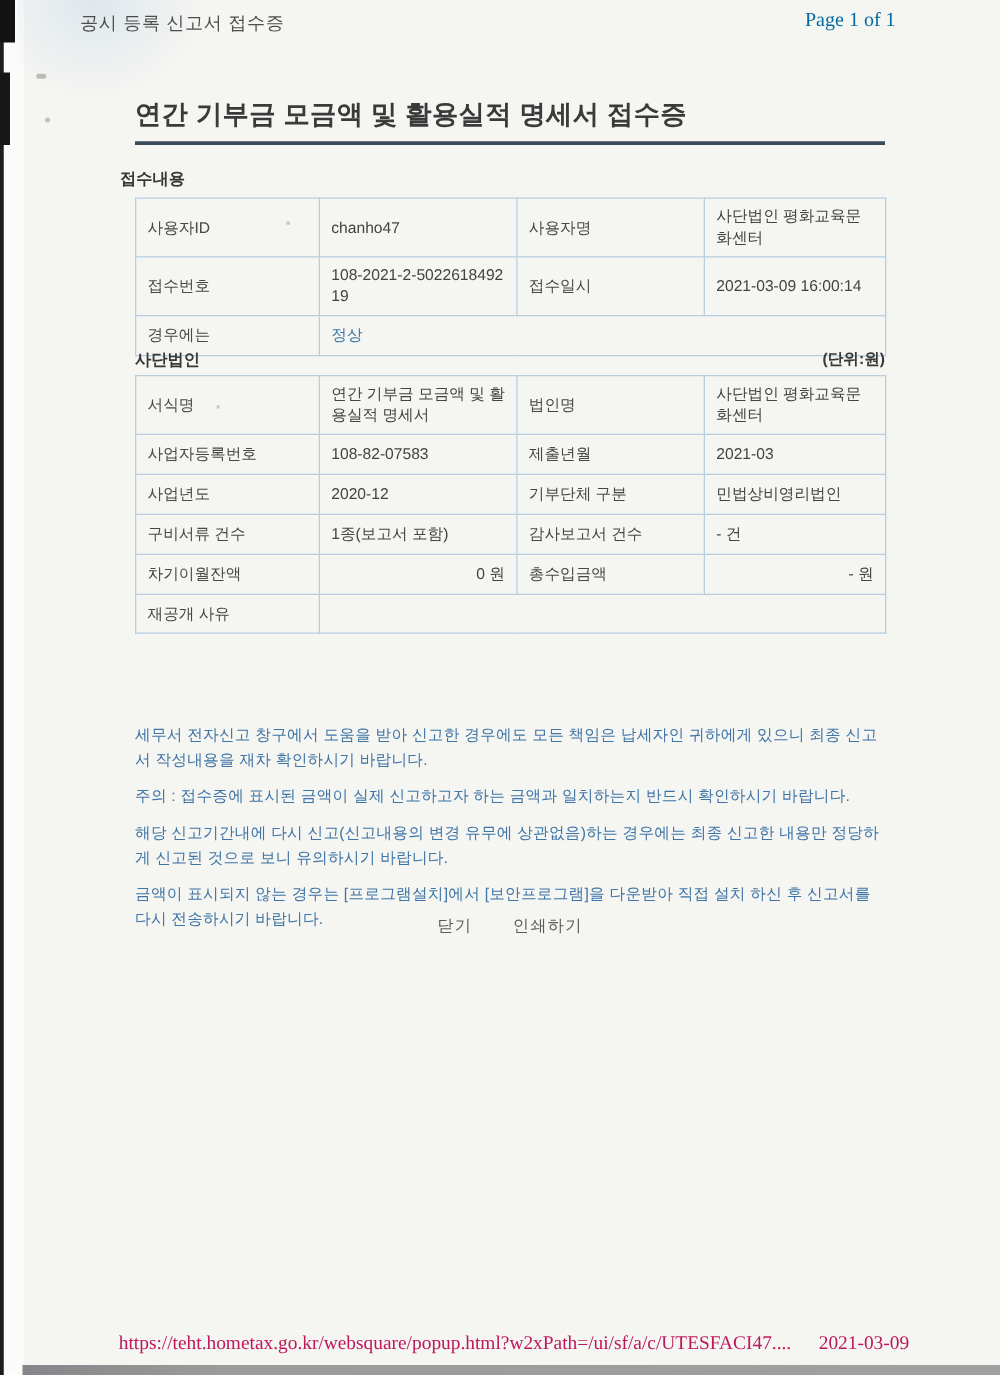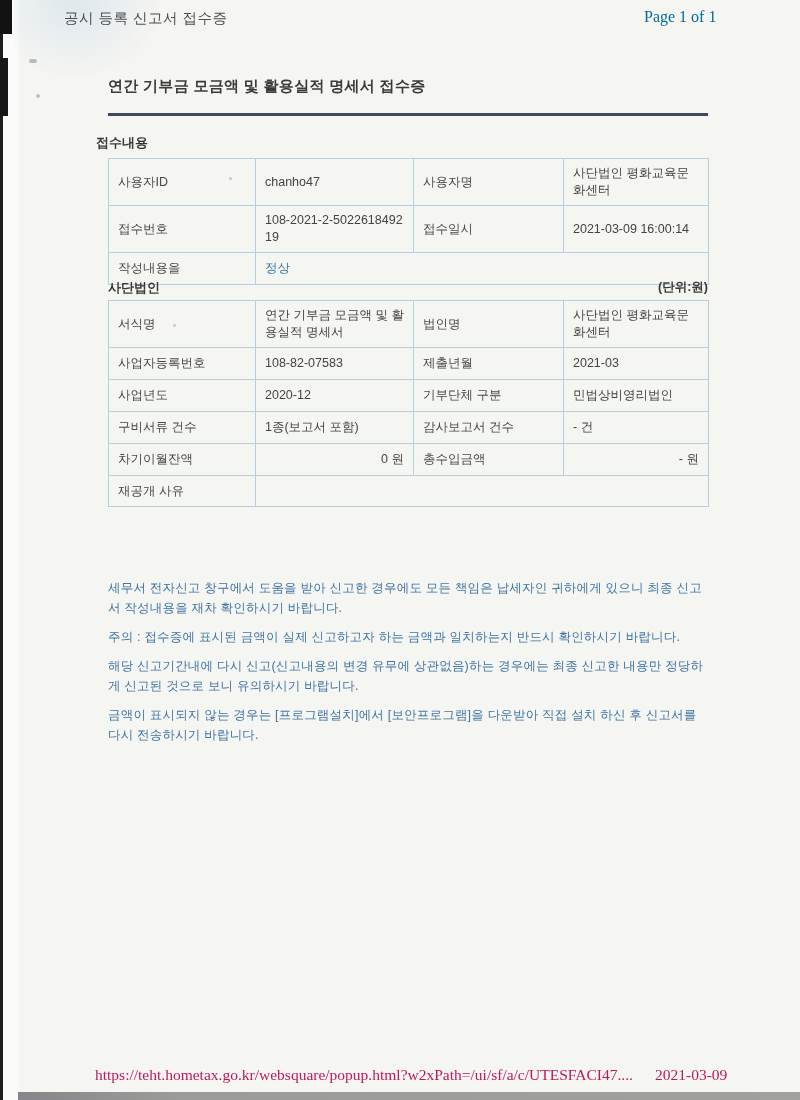--- a/index.html
+++ b/index.html
@@ -28,21 +28,21 @@
               background:radial-gradient(ellipse at 40% 0%, rgba(170,200,225,.30), rgba(170,200,225,0) 70%); }
 
   
   .hdr-left  { position:absolute; left:64px; top:9px; font-size:14.5px; color:#4d4d4d; letter-spacing:.5px; }
   .hdr-right { position:absolute; left:644px; top:8px; font-family:"Liberation Serif","DejaVu Serif",serif;
                font-size:16px; color:#0369a1; }
   .ftr { position:absolute; left:95px; top:1066px; width:650px; display:flex; gap:22px;
          font-family:"Liberation Serif","DejaVu Serif",serif; font-size:15.5px; color:#be185d; white-space:nowrap; }
 
   
-  .doc-title { position:absolute; left:108px; top:77px; font-size:15px; font-weight:bold;
+  .doc-title { position:absolute; left:108px; top:77px; font-size:21px; font-weight:bold;
                color:#3a3a3a; letter-spacing:.3px; }
   .title-rule { position:absolute; left:108px; top:113px; width:600px; height:3px; background:#3c4a5c; }
 
   .sec-head { position:absolute; font-size:13px; font-weight:bold; color:#383838; }
   .sec1-head { left:96px; top:134px; }
   .sec2-head { left:108px; top:279px; width:600px; display:flex; justify-content:space-between; }
   .unit-note { font-size:12.5px; font-weight:bold; color:#383838; }
 
   table.info { position:absolute; left:108px; width:600px; border-collapse:collapse;
                table-layout:fixed; font-size:12.5px; color:#434343; }
@@ -110,21 +110,21 @@
         <td class="lbl">사용자명</td>
         <td class="val">사단법인 평화교육문화센터</td>
       </tr>
       <tr>
         <td class="lbl">접수번호</td>
         <td class="val brk">108-2021-2-502261849219</td>
         <td class="lbl">접수일시</td>
         <td class="val">2021-03-09 16:00:14</td>
       </tr>
       <tr class="single">
-        <td class="lbl">작성내용을</td>
+        <td class="lbl">경우에는</td>
         <td class="val result" colspan="3">정상</td>
       </tr>
     </tbody>
   </table>
 
   <div class="sec-head sec2-head">
     <span>사단법인</span>
     <span class="unit-note">(단위:원)</span>
   </div>
   <table class="info t2">
@@ -173,19 +173,23 @@
   </table>
 
 
   <div class="notices">
     <p>세무서 전자신고 창구에서 도움을 받아 신고한 경우에도 모든 책임은 납세자인 귀하에게 있으니 최종 신고서 작성내용을 재차 확인하시기 바랍니다.</p>
     <p>주의 : 접수증에 표시된 금액이 실제 신고하고자 하는 금액과 일치하는지 반드시 확인하시기 바랍니다.</p>
     <p>해당 신고기간내에 다시 신고(신고내용의 변경 유무에 상관없음)하는 경우에는 최종 신고한 내용만 정당하게 신고된 것으로 보니 유의하시기 바랍니다.</p>
     <p>금액이 표시되지 않는 경우는 [프로그램설치]에서 [보안프로그램]을 다운받아 직접 설치 하신 후 신고서를 다시 전송하시기 바랍니다.</p>
   </div>
 
+  <div class="btn-row">
+    <button>닫기</button>
+    <button>인쇄하기</button>
+  </div>
 
   <div class="ftr">
     <span>https://teht.hometax.go.kr/websquare/popup.html?w2xPath=/ui/sf/a/c/UTESFACI47....</span>
     <span>2021-03-09</span>
   </div>
 
 </div>
 
 </body></html>

